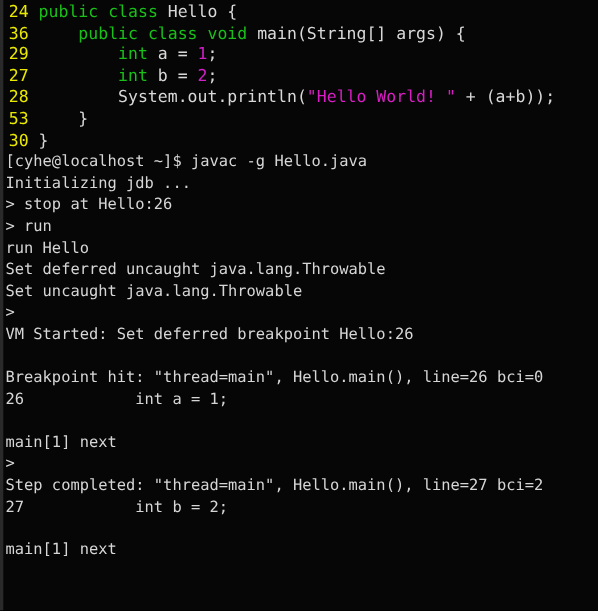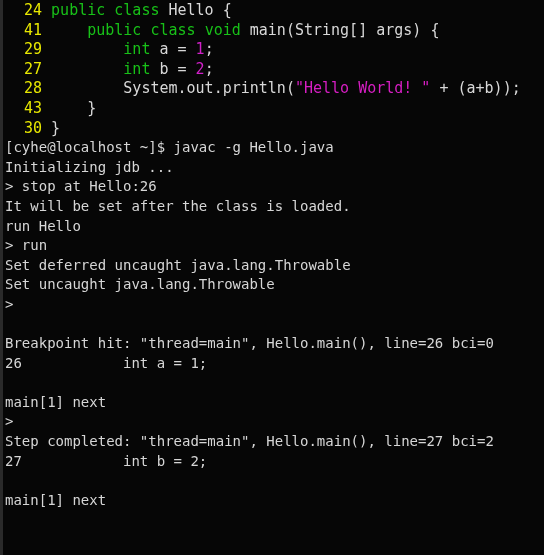--- a/index.html
+++ b/index.html
@@ -19,21 +19,21 @@
     width: 544px;
     height: 555px;
     background: #060606;
     box-sizing: border-box;
     border-left: 3px solid #2a2a2a;
     overflow: hidden;
   }
 
   
   .code-region {
-    padding: 1px 0 0 16px;
+    padding: 1px 0 0 0;
   }
   .code-line {
     height: 19.6px;
     line-height: 19.6px;
     white-space: pre;
     font-size: 15px;
     letter-spacing: 0px;
     padding-left: 5px;
   }
   .lineno {
@@ -58,39 +58,39 @@
   .term-line.blank { color: transparent; }
 </style>
 </head>
 <body>
 
 <div id="terminal">
 
   <div class="code-region">
 
   <div class="code-line"><span class="lineno">24</span><span class="pln"> </span><span class="kw">public</span><span class="pln"> </span><span class="kw">class</span><span class="pln"> Hello {</span></div>
-      <div class="code-line"><span class="lineno">41</span><span class="pln">     </span><span class="kw">public</span><span class="pln"> </span><span class="kw">class</span><span class="pln"> </span><span class="kw">void</span><span class="pln"> main(String[] args) {</span></div>
+      <div class="code-line"><span class="lineno">36</span><span class="pln">     </span><span class="kw">public</span><span class="pln"> </span><span class="kw">class</span><span class="pln"> </span><span class="kw">void</span><span class="pln"> main(String[] args) {</span></div>
       <div class="code-line"><span class="lineno">29</span><span class="pln">         </span><span class="kw">int</span><span class="pln"> a = </span><span class="lit">1</span><span class="pln">;</span></div>
       <div class="code-line"><span class="lineno">27</span><span class="pln">         </span><span class="kw">int</span><span class="pln"> b = </span><span class="lit">2</span><span class="pln">;</span></div>
       <div class="code-line"><span class="lineno">28</span><span class="pln">         System.out.println(</span><span class="str">"Hello World! "</span><span class="pln"> + (a+b));</span></div>
-      <div class="code-line"><span class="lineno">43</span><span class="pln">     }</span></div>
+      <div class="code-line"><span class="lineno">53</span><span class="pln">     }</span></div>
       <div class="code-line"><span class="lineno">30</span><span class="pln"> }</span></div>
     </div>
 
   <div class="term-region">
 
   <div class="term-line">[cyhe@localhost ~]$ javac -g Hello.java</div>
       <div class="term-line">Initializing jdb ...</div>
       <div class="term-line">&gt; stop at Hello:26</div>
-      <div class="term-line">It will be set after the class is loaded.</div>
+      <div class="term-line">&gt; run</div>
       <div class="term-line">run Hello</div>
-      <div class="term-line">&gt; run</div>
       <div class="term-line">Set deferred uncaught java.lang.Throwable</div>
       <div class="term-line">Set uncaught java.lang.Throwable</div>
       <div class="term-line">&gt;</div>
+      <div class="term-line">VM Started: Set deferred breakpoint Hello:26</div>
       <div class="term-line blank">&nbsp;</div>
       <div class="term-line">Breakpoint hit: "thread=main", Hello.main(), line=26 bci=0</div>
       <div class="term-line">26            int a = 1;</div>
       <div class="term-line blank">&nbsp;</div>
       <div class="term-line">main[1] next</div>
       <div class="term-line">&gt;</div>
       <div class="term-line">Step completed: "thread=main", Hello.main(), line=27 bci=2</div>
       <div class="term-line">27            int b = 2;</div>
       <div class="term-line blank">&nbsp;</div>
       <div class="term-line">main[1] next</div>

